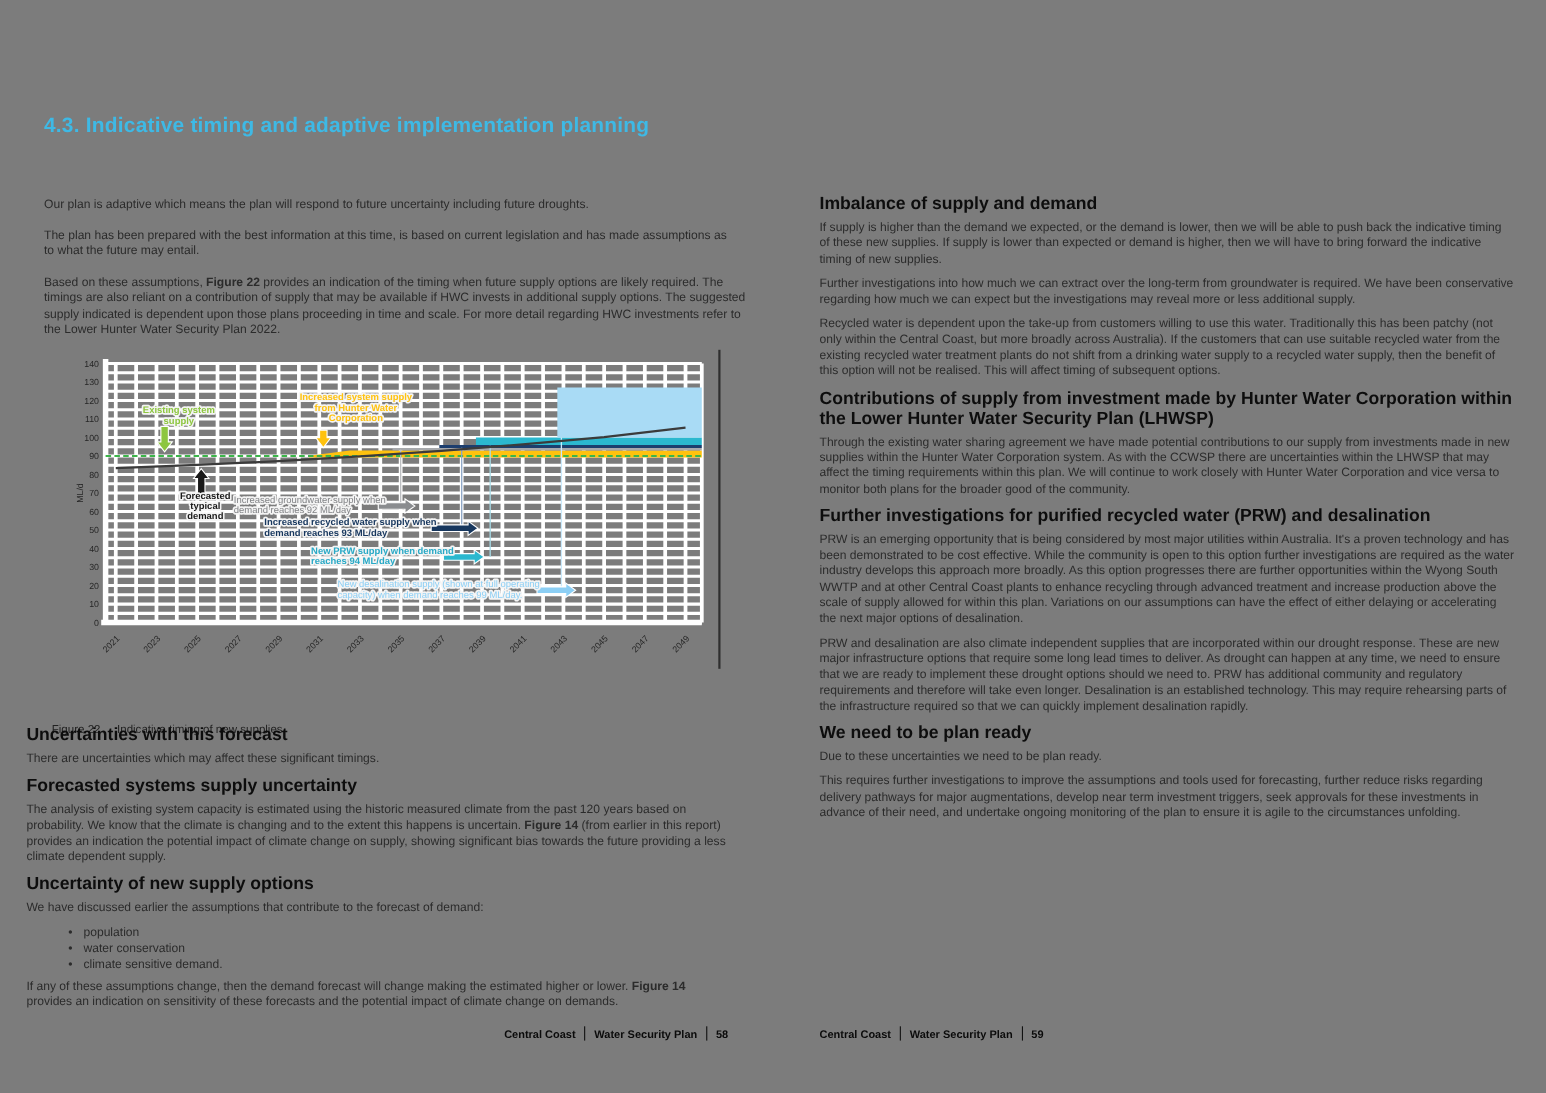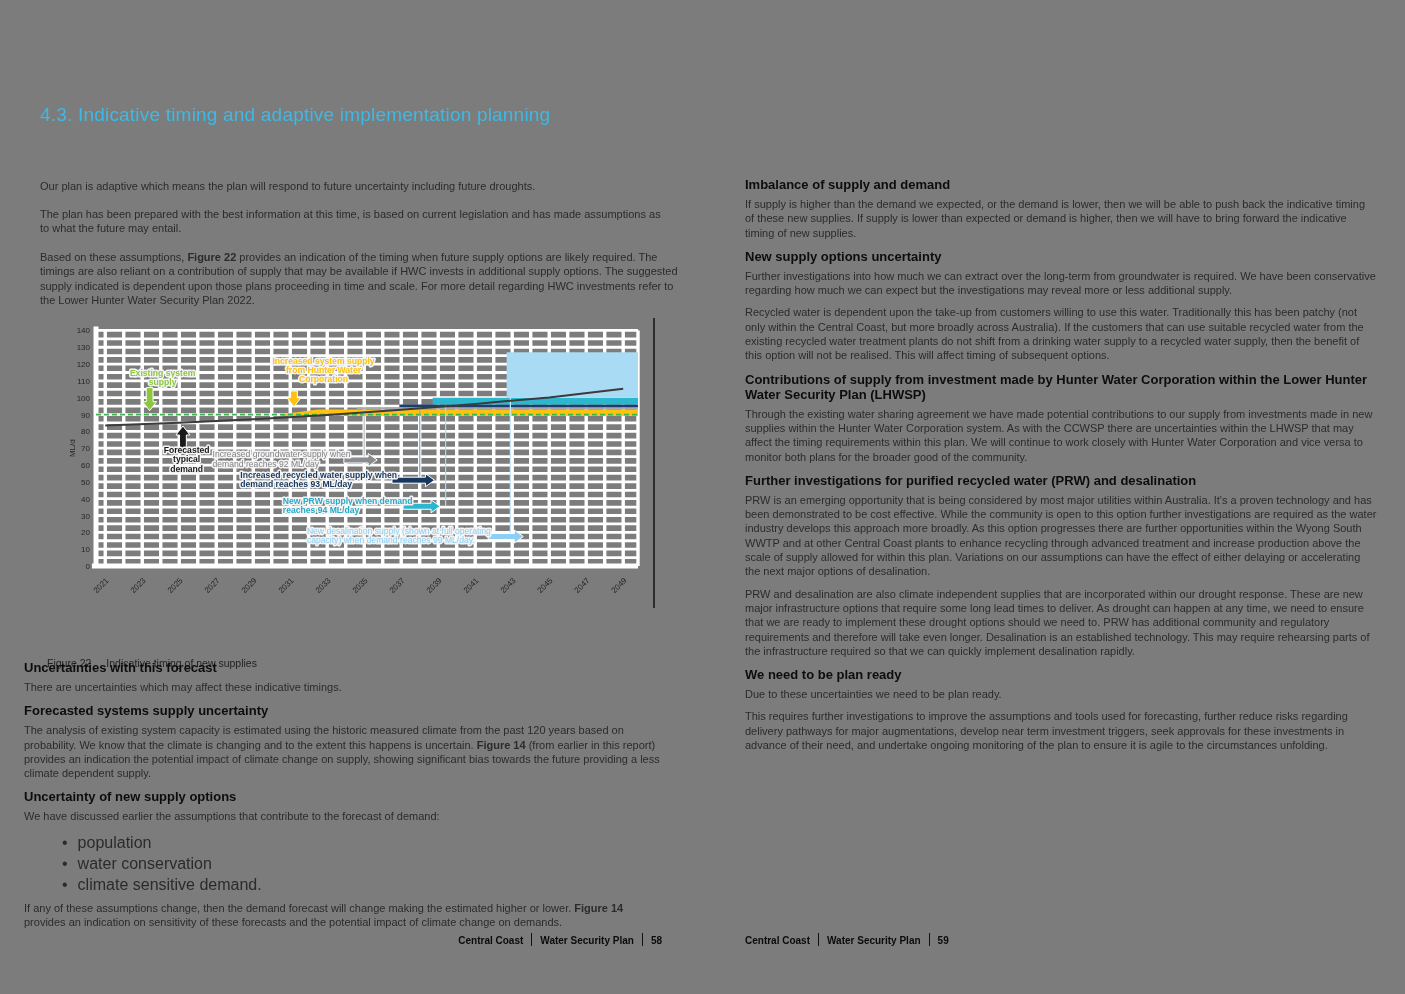--- a/index.html
+++ b/index.html
@@ -1,34 +1,34 @@
 <!DOCTYPE html>
 <html><head>
 <meta charset="utf-8">
 <style>
   html,body{margin:0;padding:0;background:#7c7c7c;}
   .page-root{position:relative;width:1405px;height:994px;background:#7c7c7c;
     font-family:"Liberation Sans",sans-serif;color:#2b2b2b;overflow:hidden;}
   .sec-title{position:absolute;left:40px;top:104px;width:660px;
-    font-size:19px;font-weight:normal;color:#3eb9e5;letter-spacing:.2px;}
+    font-size:19px;font-weight:bold;color:#3eb9e5;letter-spacing:.2px;}
   .p{font-size:11px;line-height:1.3;margin:0 0 8px 0;}
   .b{font-weight:bold;}
   .lp-p1{position:absolute;left:40px;top:179px;width:645px;}
   .lp-p2{position:absolute;left:40px;top:207px;width:622px;}
   .lp-p3{position:absolute;left:40px;top:250px;width:640px;}
   .chart-wrap{position:absolute;left:66px;top:316px;width:584px;height:296px;}
   .chart-divider{position:absolute;left:653px;top:318px;width:2px;height:290px;background:#2e2e2e;}
   .fig-caption{position:absolute;left:47px;top:622px;font-size:10.5px;color:#222;margin-top:35px;}
   .fig-caption .cap-text{margin-left:15px;}
-  .h{font-size:13px;font-weight:bold;color:#0d0d0d;margin:9px 0 5px 0;}
+  .h{font-size:16px;font-weight:bold;color:#0d0d0d;margin:9px 0 5px 0;}
   .flow :first-child{margin-top:0;}
   .lp-rest{position:absolute;left:24px;top:660px;width:640px;}
   .rp{position:absolute;left:745px;top:177px;width:632px;}
   .bullets{margin:0 0 5px 0;padding:0 0 0 38px;list-style:none;}
-  .bullets li{font-size:16px;line-height:1.33;}
+  .bullets li{font-size:11px;line-height:1.33;}
   .bullets li::before{content:"\2022";margin-right:10px;}
   .footer{position:absolute;top:933px;font-size:10px;font-weight:bold;color:#0b0b0b;}
   .footer-left{left:40px;width:622px;text-align:right;}
   .footer-right{left:745px;width:630px;}
   .fsep{display:inline-block;width:0;border-left:1.5px solid #111;height:13px;margin:0 8px;vertical-align:-2px;}
   svg text{font-family:"Liberation Sans",sans-serif;}
 </style>
 </head>
 <body>
 
@@ -162,21 +162,21 @@
       </svg>
   </div>
   <div class="chart-divider"></div>
 
   <div class="fig-caption">
     <span class="cap-label">Figure 22</span><span class="cap-text">Indicative timing of new supplies</span>
   </div>
 
   <div class="lp-rest flow">
     <div class="h">Uncertainties with this forecast</div>
-    <p class="p">There are uncertainties which may affect these indicative timings.</p>
+    <p class="p">There are uncertainties which may affect these significant timings.</p>
 
     <div class="h">Forecasted systems supply uncertainty</div>
     <p class="p"><span>The analysis of existing system capacity is estimated using the historic measured climate from the past 120 years based on probability. We know that the climate is changing and to the extent this happens is uncertain. </span><span class="b">Figure 14</span><span> (from earlier in this report) provides an indication the potential impact of climate change on supply, showing significant bias towards the future providing a less climate dependent supply.</span></p>
 
     <div class="h">Uncertainty of new supply options</div>
     <p class="p">We have discussed earlier the assumptions that contribute to the forecast of demand:</p>
     <ul class="bullets">
       <li>population</li>
       <li>water conservation</li>
       <li>climate sensitive demand.</li>
@@ -185,21 +185,20 @@
   </div>
 
   <div class="footer footer-left">
     <span>Central Coast</span><span class="fsep"></span><span>Water Security Plan</span><span class="fsep"></span><span>58</span>
   </div>
 
   <div class="rp flow">
     <div class="h">Imbalance of supply and demand</div>
     <p class="p">If supply is higher than the demand we expected, or the demand is lower, then we will be able to push back the indicative timing of these new supplies. If supply is lower than expected or demand is higher, then we will have to bring forward the indicative timing of new supplies.</p>
 
-    <div class="h">New supply options uncertainty</div>
     <p class="p">Further investigations into how much we can extract over the long-term from groundwater is required. We have been conservative regarding how much we can expect but the investigations may reveal more or less additional supply.</p>
     <p class="p">Recycled water is dependent upon the take-up from customers willing to use this water. Traditionally this has been patchy (not only within the Central Coast, but more broadly across Australia). If the customers that can use suitable recycled water from the existing recycled water treatment plants do not shift from a drinking water supply to a recycled water supply, then the benefit of this option will not be realised. This will affect timing of subsequent options.</p>
 
     <div class="h">Contributions of supply from investment made by Hunter Water Corporation within the Lower Hunter Water Security Plan (LHWSP)</div>
     <p class="p">Through the existing water sharing agreement we have made potential contributions to our supply from investments made in new supplies within the Hunter Water Corporation system. As with the CCWSP there are uncertainties within the LHWSP that may affect the timing requirements within this plan. We will continue to work closely with Hunter Water Corporation and vice versa to monitor both plans for the broader good of the community.</p>
 
     <div class="h">Further investigations for purified recycled water (PRW) and desalination</div>
     <p class="p">PRW is an emerging opportunity that is being considered by most major utilities within Australia. It's a proven technology and has been demonstrated to be cost effective. While the community is open to this option further investigations are required as the water industry develops this approach more broadly. As this option progresses there are further opportunities within the Wyong South WWTP and at other Central Coast plants to enhance recycling through advanced treatment and increase production above the scale of supply allowed for within this plan. Variations on our assumptions can have the effect of either delaying or accelerating the next major options of desalination.</p>
     <p class="p">PRW and desalination are also climate independent supplies that are incorporated within our drought response. These are new major infrastructure options that require some long lead times to deliver. As drought can happen at any time, we need to ensure that we are ready to implement these drought options should we need to. PRW has additional community and regulatory requirements and therefore will take even longer. Desalination is an established technology. This may require rehearsing parts of the infrastructure required so that we can quickly implement desalination rapidly.</p>
 

